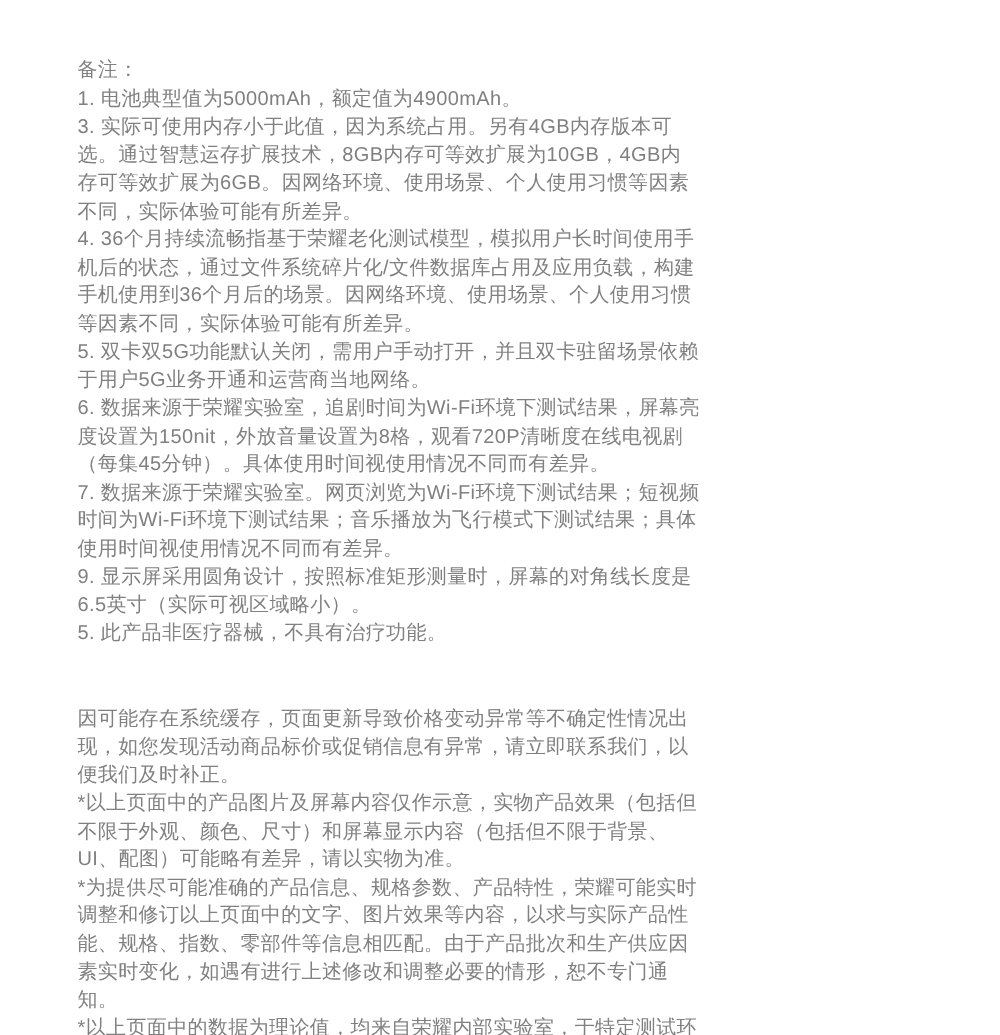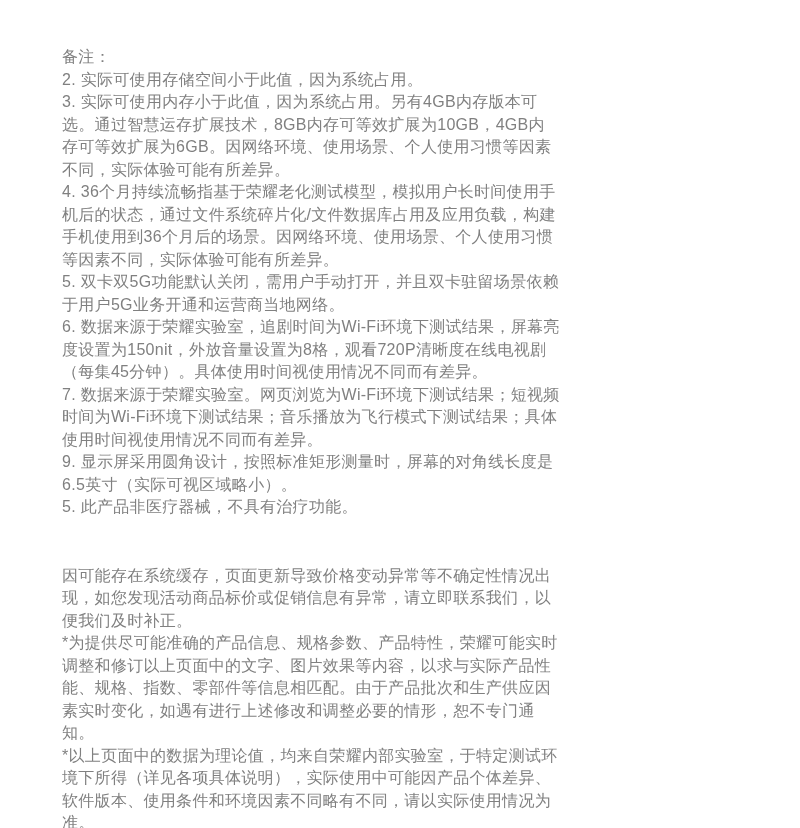--- a/index.html
+++ b/index.html
@@ -34,29 +34,30 @@
     margin-top: 46px;
   }
 </style>
 </head>
 <body>
 
 <div class="page">
 
   <div class="notes-block">
     <p>备注：</p>
-    <p>2. 实际可使用存储空间小于此值，因为系统占用。</p>
+    <p>1. 电池典型值为5000mAh，额定值为4900mAh。</p>
     <p>3. 实际可使用内存小于此值，因为系统占用。另有4GB内存版本可选。通过智慧运存扩展技术，8GB内存可等效扩展为10GB，4GB内存可等效扩展为6GB。因网络环境、使用场景、个人使用习惯等因素不同，实际体验可能有所差异。</p>
     <p>4. 36个月持续流畅指基于荣耀老化测试模型，模拟用户长时间使用手机后的状态，通过文件系统碎片化/文件数据库占用及应用负载，构建手机使用到36个月后的场景。因网络环境、使用场景、个人使用习惯等因素不同，实际体验可能有所差异。</p>
     <p>5. 双卡双5G功能默认关闭，需用户手动打开，并且双卡驻留场景依赖于用户5G业务开通和运营商当地网络。</p>
     <p>6. 数据来源于荣耀实验室，追剧时间为Wi-Fi环境下测试结果，屏幕亮度设置为150nit，外放音量设置为8格，观看720P清晰度在线电视剧（每集45分钟）。具体使用时间视使用情况不同而有差异。</p>
     <p>7. 数据来源于荣耀实验室。网页浏览为Wi-Fi环境下测试结果；短视频时间为Wi-Fi环境下测试结果；音乐播放为飞行模式下测试结果；具体使用时间视使用情况不同而有差异。</p>
     <p>9. 显示屏采用圆角设计，按照标准矩形测量时，屏幕的对角线长度是6.5英寸（实际可视区域略小）。</p>
     <p>5. 此产品非医疗器械，不具有治疗功能。</p>
   </div>
 
   <div class="disclaimer-block">
     <p>因可能存在系统缓存，页面更新导致价格变动异常等不确定性情况出现，如您发现活动商品标价或促销信息有异常，请立即联系我们，以便我们及时补正。</p>
+    <p>*以上页面中的产品图片及屏幕内容仅作示意，实物产品效果（包括但不限于外观、颜色、尺寸）和屏幕显示内容（包括但不限于背景、UI、配图）可能略有差异，请以实物为准。</p>
     <p>*为提供尽可能准确的产品信息、规格参数、产品特性，荣耀可能实时调整和修订以上页面中的文字、图片效果等内容，以求与实际产品性能、规格、指数、零部件等信息相匹配。由于产品批次和生产供应因素实时变化，如遇有进行上述修改和调整必要的情形，恕不专门通知。</p>
     <p>*以上页面中的数据为理论值，均来自荣耀内部实验室，于特定测试环境下所得（详见各项具体说明），实际使用中可能因产品个体差异、软件版本、使用条件和环境因素不同略有不同，请以实际使用情况为准。</p>
   </div>
 
 </div>
 
 </body></html>

